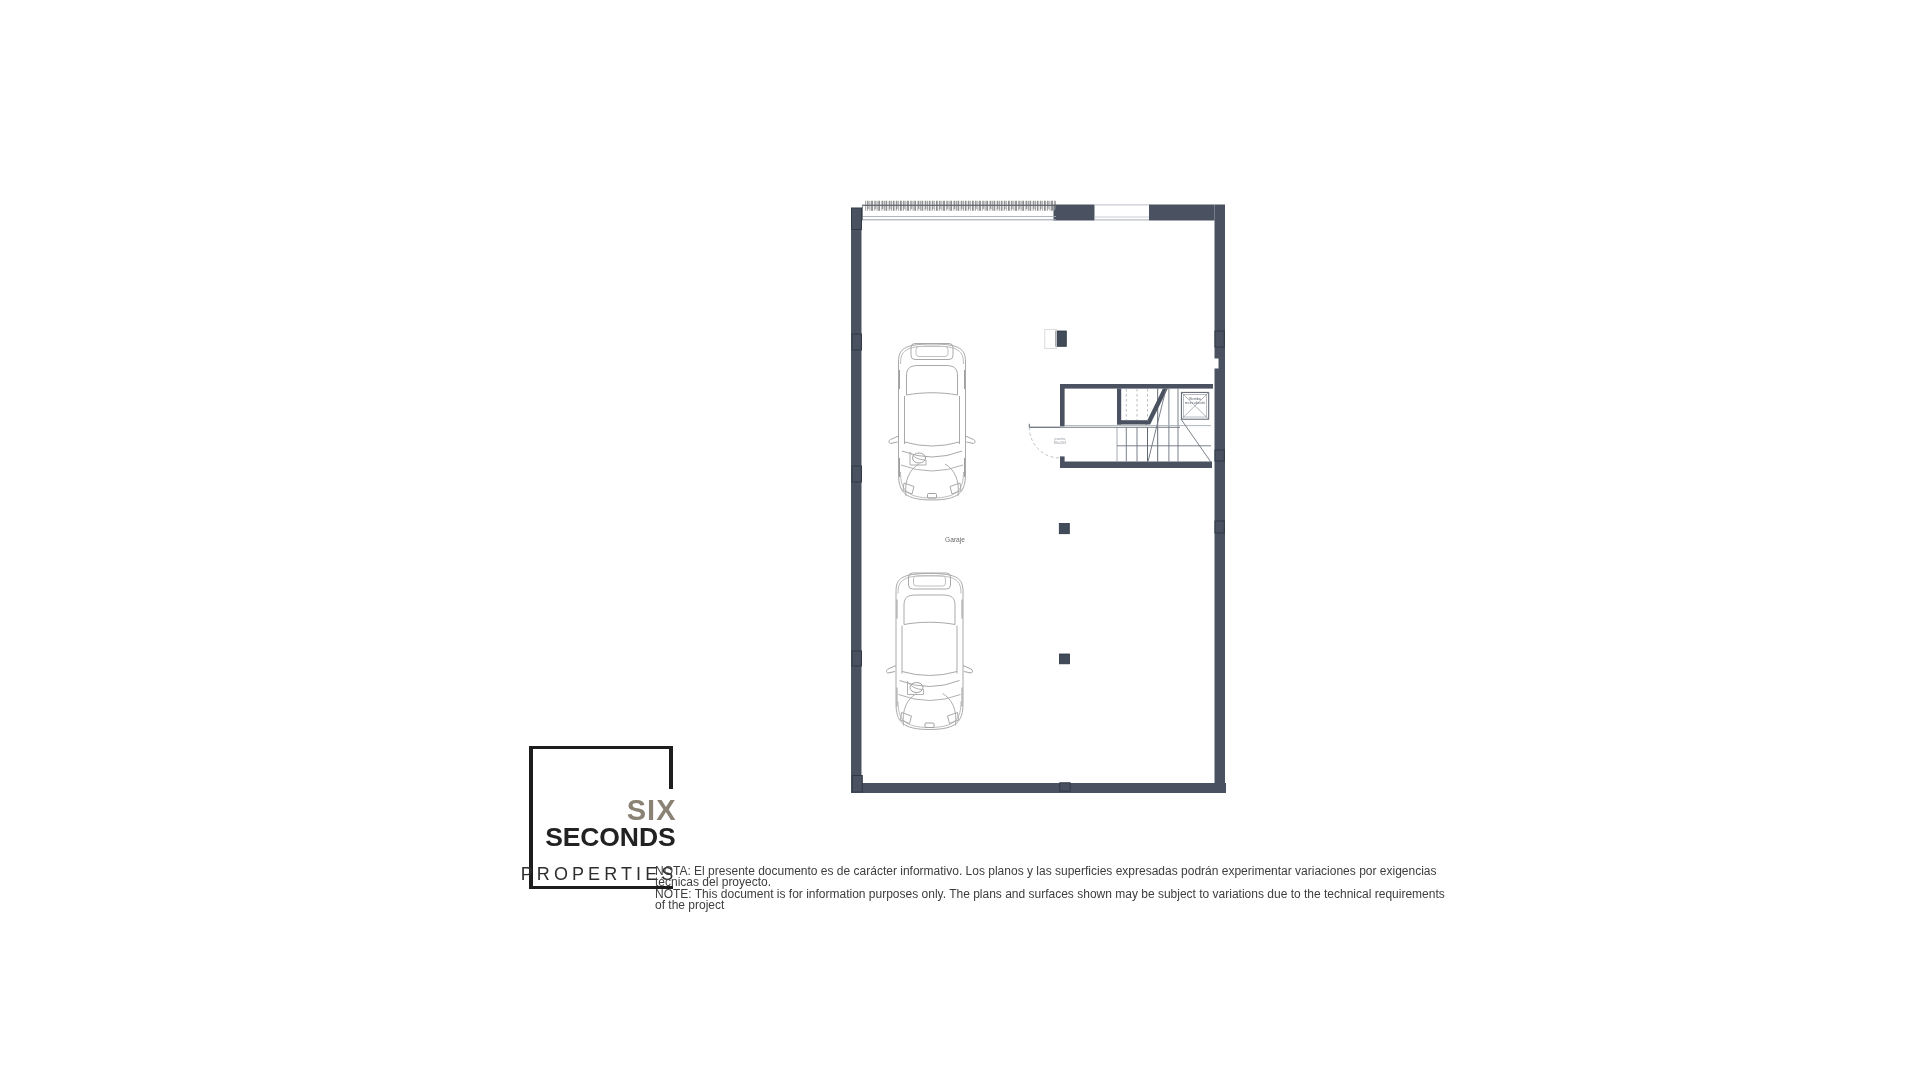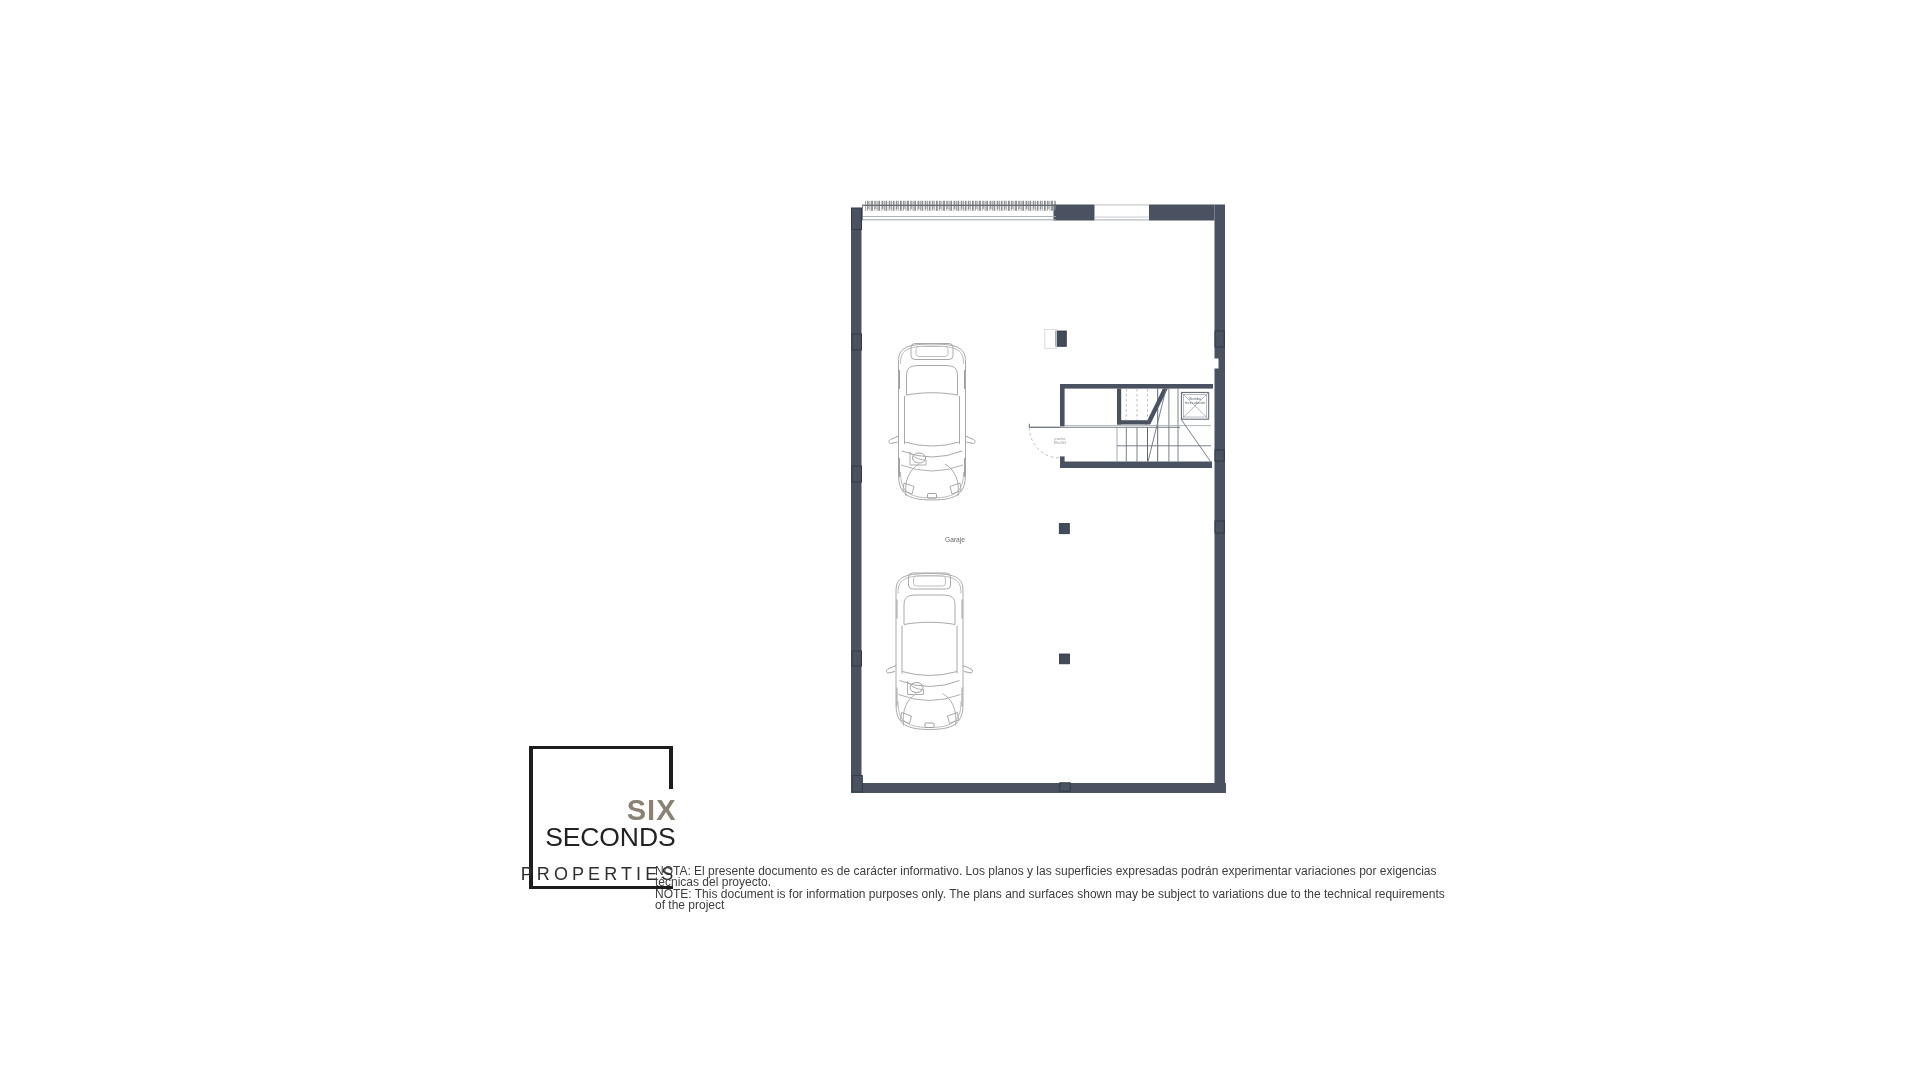--- a/index.html
+++ b/index.html
@@ -1,19 +1,19 @@
 <!DOCTYPE html>
 <html><head>
 <meta charset="utf-8">
 <style>
   html,body{margin:0;padding:0;background:#ffffff;width:1920px;height:1080px;overflow:hidden;}
   *{box-sizing:border-box;}
   body{font-family:"Liberation Sans",sans-serif;}
   #logo-six{position:absolute;right:1243.5px;top:793.8px;font-weight:bold;font-size:29px;color:#8a8274;letter-spacing:1px;}
-  #logo-seconds{position:absolute;right:1244.5px;top:821.5px;font-weight:normal;font-size:26.5px;color:#222222;letter-spacing:-0.1px;}
+  #logo-seconds{position:absolute;right:1244.5px;top:821.5px;font-weight:bold;font-size:26.5px;color:#222222;letter-spacing:-0.1px;}
   #logo-props{position:absolute;right:1242.6px;top:864px;font-size:18px;color:#2e2e2e;letter-spacing:4.1px;}
   .lb{position:absolute;background:#1d1d1d;}
   #note{position:absolute;left:655px;top:866px;width:800px;text-align:left;font-size:12px;line-height:11.3px;color:#3d3d3d;}
 </style>
 </head>
 <body>
 <svg width="1920" height="1080" viewBox="0 0 1920 1080" style="position:absolute;left:0;top:0" xmlns="http://www.w3.org/2000/svg">
   <defs>
     <pattern id="hatch" width="2.4" height="11" patternUnits="userSpaceOnUse">
       <rect x="0.6" y="0" width="0.9" height="11" fill="#8d8d8d"></rect>

